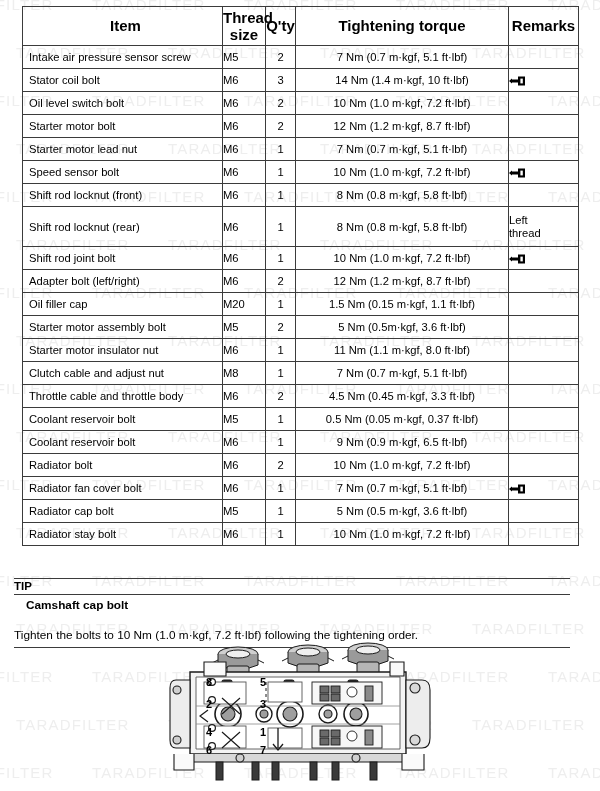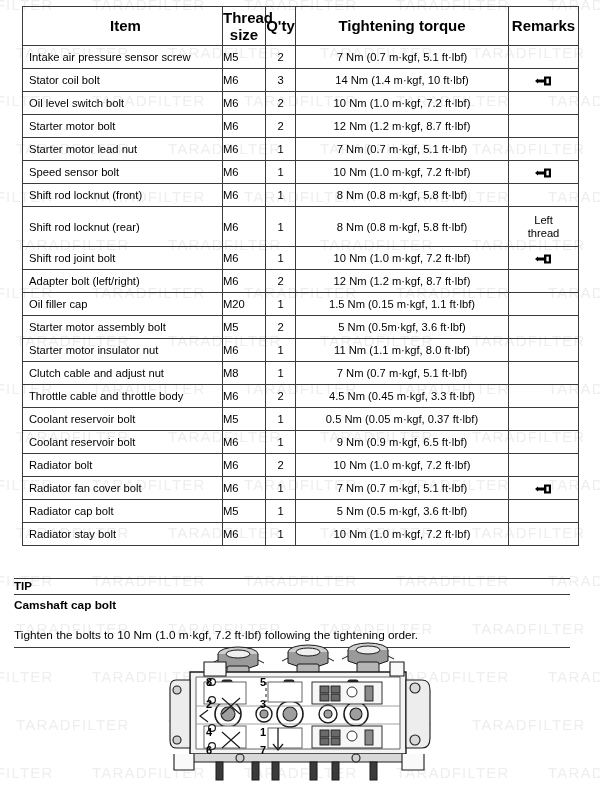--- a/index.html
+++ b/index.html
@@ -65,21 +65,21 @@
     height: 39px;
     line-height: 1.15;
     font-size: 15px;
     vertical-align: middle;
   }
   .torque-table tbody td { height: 23px; vertical-align: middle; }
   .c-item    { width: 200px; text-align: left;   padding-left: 6px !important; }
   .c-thread  { width: 43px;  text-align: left; }
   .c-qty     { width: 30px;  text-align: center; }
   .c-torque  { width: 213px; text-align: center; margin-top: 11px; }
-  .c-remarks { width: 70px;  text-align: center; }
+  .c-remarks { width: 70px;  text-align: left; }
   tr.tall td { height: 40px; }
   .remark-text { line-height: 1.15; font-size: 11.2px; }
 
   
   .loctite-icon {
     display: inline-block;
     width: 17px; height: 10px;
     vertical-align: middle;
     position: relative;
   }
@@ -87,21 +87,21 @@
   
   .tip-block {
     position: absolute;
     left: 14px;
     top: 578px;
     width: 556px;
   }
   .rule-top   { border-top: 1.6px solid #3b3b3b; width: 100%; }
   .tip-label  { font-size: 11.5px; font-weight: bold; color: #000; line-height: 1.1; padding-top: 1px; }
   .rule-under { border-top: 1.5px solid #3b3b3b; width: 100%; margin-top: 1px; }
-  .tip-head   { font-size: 11.8px; font-weight: bold; color: #000; margin-top: 3px; line-height: 1.25; }
+  .tip-head   { font-size: 11.8px; font-weight: bold; color: #000; margin-top: 3px; line-height: 1.25; margin-left: 12px; }
   .tip-body   { font-size: 11.8px; color: #000; margin-top: 16px; line-height: 1.25; }
   .rule-bot   { border-top: 1.6px solid #3b3b3b; width: 100%; margin-top: 4px; }
 
   
   #diagram {
     position: absolute;
     left: 160px;
     top: 636px;
     width: 290px;
     height: 145px;

